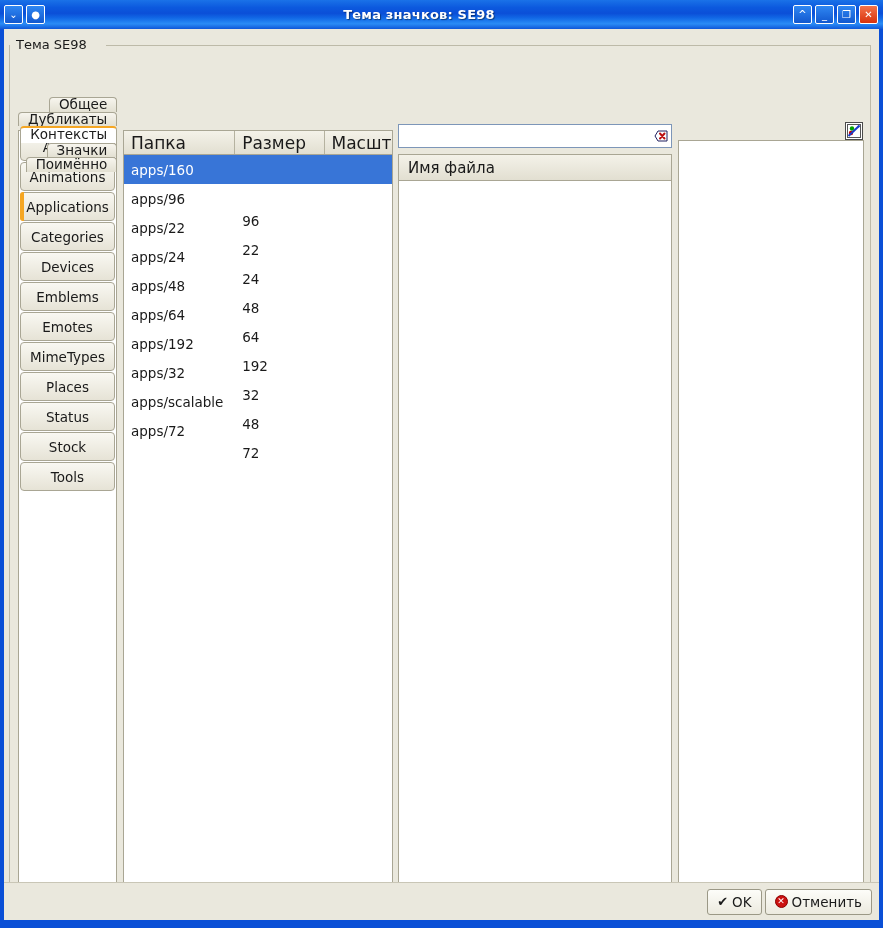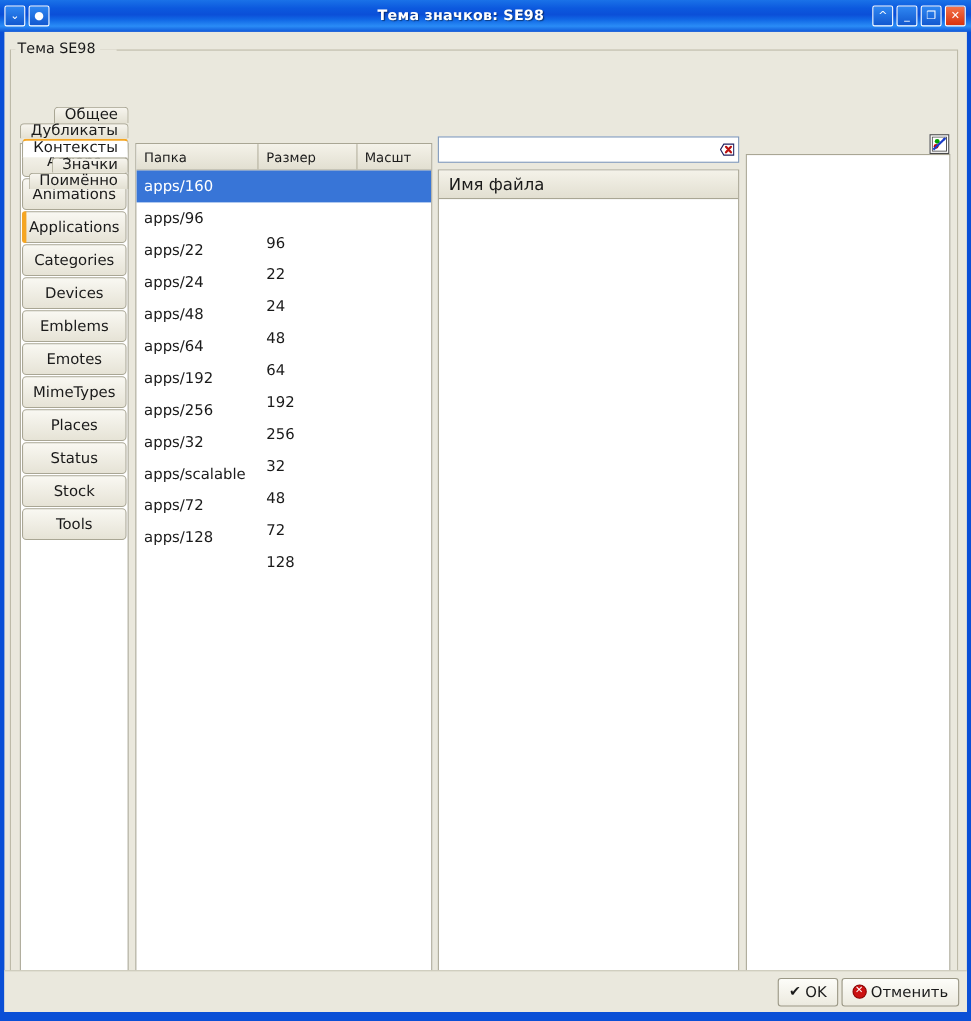--- a/index.html
+++ b/index.html
@@ -174,21 +174,21 @@
   }
   .tbl-head {
     display: flex;
     height: 24px;
     background: linear-gradient(to bottom, #f4f2e9, #e2dfd1);
     border-bottom: 1px solid #a9a694;
   }
   .tbl-head .th {
     display: flex; align-items: center;
     padding-left: 7px;
-    font-size: 12px;
+    font-size: 17px;
     color: #1a1a1a;
     border-right: 1px solid #b5b2a0;
     overflow: hidden;
     white-space: nowrap;
     text-align: right;
   }
   .th.c-folder { width: 112px; }
   .th.c-size   { width: 90px; }
   .th.c-scale  { width: 68px; border-right: none; }
 
@@ -447,42 +447,32 @@
               <div class="td c-folder">apps/64</div>
               <div class="td c-size">64</div>
               <div class="td c-scale"></div>
             </div>
             <div class="tbl-row">
               <div class="td c-folder">apps/192</div>
               <div class="td c-size">192</div>
               <div class="td c-scale"></div>
             </div>
             <div class="tbl-row">
-              <div class="td c-folder">apps/256</div>
-              <div class="td c-size">256</div>
-              <div class="td c-scale"></div>
-            </div>
-            <div class="tbl-row">
               <div class="td c-folder">apps/32</div>
               <div class="td c-size">32</div>
               <div class="td c-scale"></div>
             </div>
             <div class="tbl-row">
               <div class="td c-folder">apps/scalable</div>
               <div class="td c-size">48</div>
               <div class="td c-scale"></div>
             </div>
             <div class="tbl-row">
               <div class="td c-folder">apps/72</div>
               <div class="td c-size">72</div>
-              <div class="td c-scale"></div>
-            </div>
-            <div class="tbl-row">
-              <div class="td c-folder">apps/128</div>
-              <div class="td c-size">128</div>
               <div class="td c-scale"></div>
             </div>
           </div>
       </div>
 
       <div class="file-panel">
         <div class="searchbox">
           <input class="search-input" type="text" placeholder="" style="">
           <span class="clear-icon">
             <svg width="18" height="14" viewBox="0 0 18 14">

